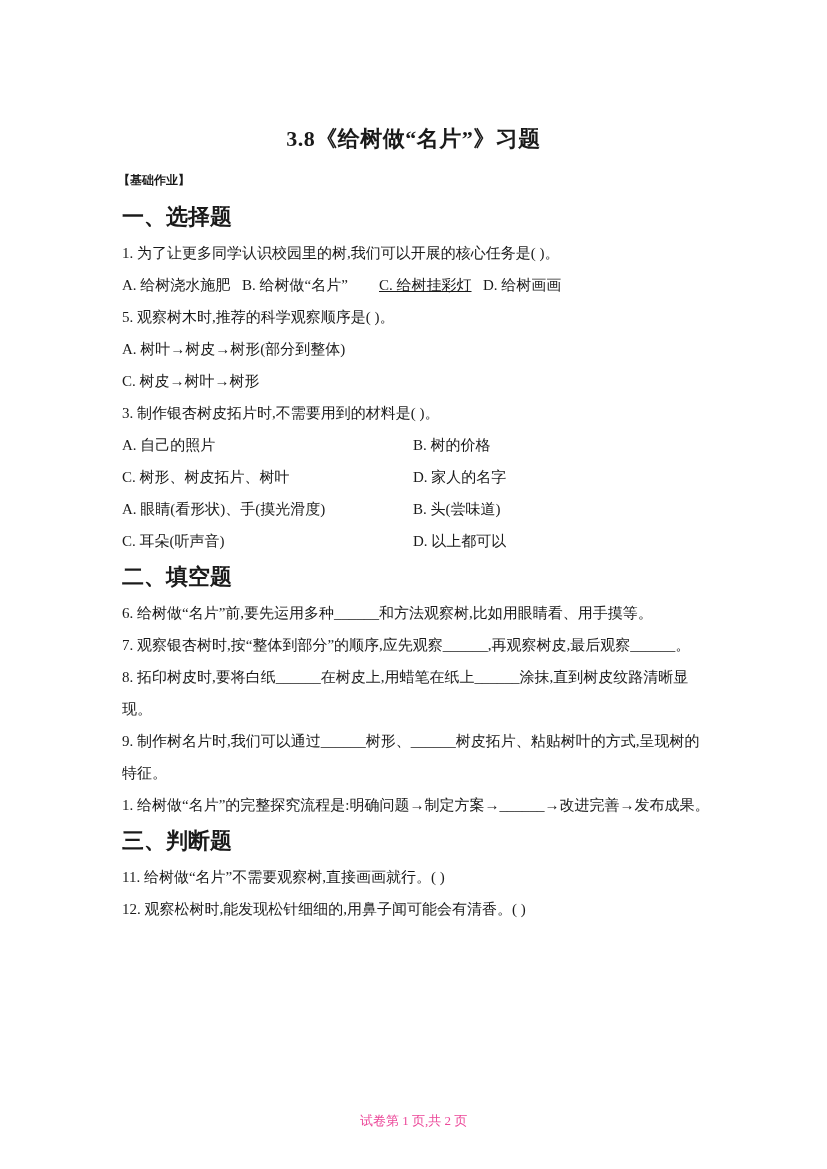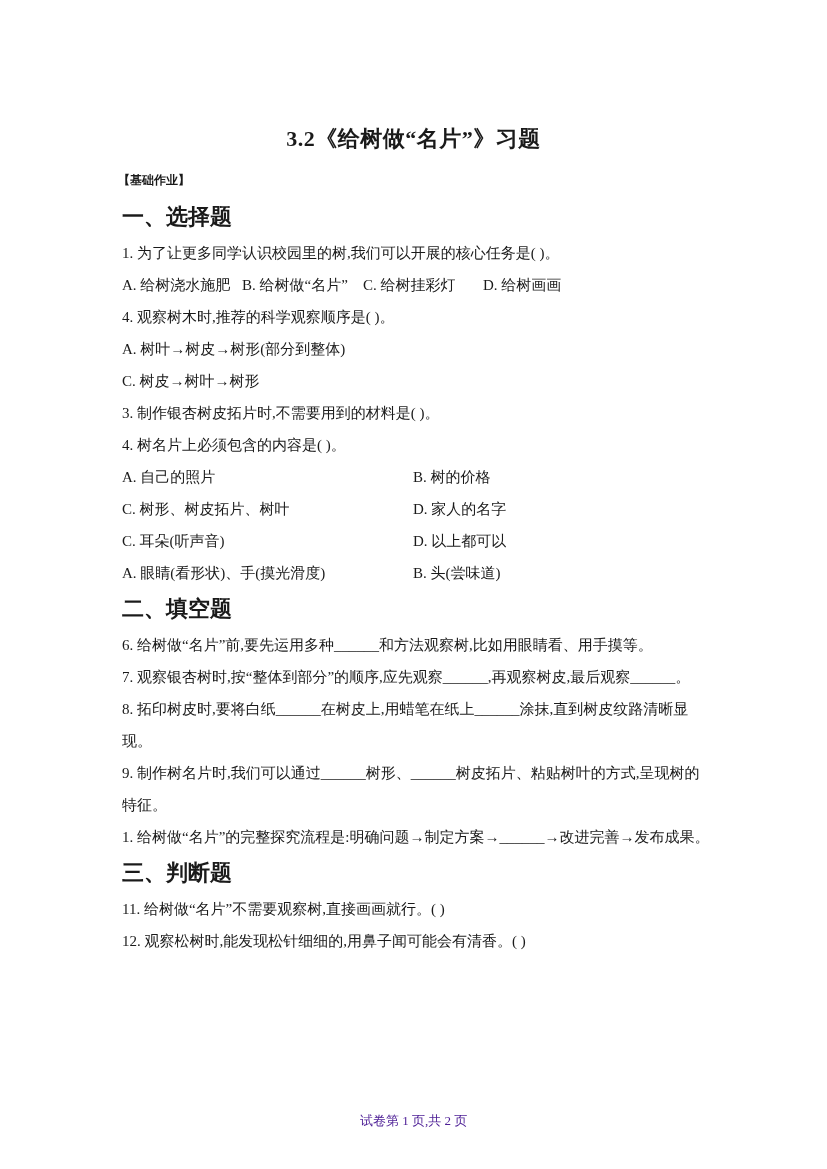--- a/index.html
+++ b/index.html
@@ -61,78 +61,77 @@
   .rel {
     position: relative;
   }
   .opt {
     position: absolute;
     top: 0;
     white-space: nowrap;
   }
   .c0 { left: 0; }
   .c1 { left: 120px; }
-  .c2 { left: 241px; }
+  .c2 { left: 257px; text-decoration: underline; }
   .c3 { left: 361px; }
   .h1 { left: 291px; }
   .footer {
     position: absolute;
     top: 1112px;
     left: 0;
     width: 100%;
     text-align: center;
     font-size: 13px;
-    color: #4c1d95;
+    color: #ec4899;
     white-space: nowrap;
   }
 </style>
 </head>
 <body>
 
 <div class="page">
 
-  <div class="doc-title">3.2《给树做“名片”》习题</div>
+  <div class="doc-title">3.8《给树做“名片”》习题</div>
 
   <div class="content">
 
     <div class="assignment-label">【基础作业】</div>
 
     <div class="sec-heading">一、选择题</div>
 
     <div class="line">1. 为了让更多同学认识校园里的树,我们可以开展的核心任务是(  )。</div>
     <div class="line rel">
       <span class="opt c0">A. 给树浇水施肥</span>
       <span class="opt c1">B. 给树做“名片”</span>
       <span class="opt c2">C. 给树挂彩灯</span>
       <span class="opt c3">D. 给树画画</span>
     </div>
 
-    <div class="line">4. 观察树木时,推荐的科学观察顺序是(  )。</div>
+    <div class="line">5. 观察树木时,推荐的科学观察顺序是(  )。</div>
     <div class="line">A. 树叶→树皮→树形(部分到整体)</div>
     <div class="line">C. 树皮→树叶→树形</div>
 
     <div class="line">3. 制作银杏树皮拓片时,不需要用到的材料是(  )。</div>
 
-    <div class="line">4. 树名片上必须包含的内容是(  )。</div>
     <div class="line rel">
       <span class="opt c0">A. 自己的照片</span>
       <span class="opt h1">B. 树的价格</span>
     </div>
     <div class="line rel">
       <span class="opt c0">C. 树形、树皮拓片、树叶</span>
       <span class="opt h1">D. 家人的名字</span>
     </div>
 
     <div class="line rel">
+      <span class="opt c0">A. 眼睛(看形状)、手(摸光滑度)</span>
+      <span class="opt h1">B. 头(尝味道)</span>
+    </div>
+    <div class="line rel">
       <span class="opt c0">C. 耳朵(听声音)</span>
       <span class="opt h1">D. 以上都可以</span>
-    </div>
-    <div class="line rel">
-      <span class="opt c0">A. 眼睛(看形状)、手(摸光滑度)</span>
-      <span class="opt h1">B. 头(尝味道)</span>
     </div>
 
     <div class="sec-heading">二、填空题</div>
 
     <div class="line">6. 给树做“名片”前,要先运用多种______和方法观察树,比如用眼睛看、用手摸等。</div>
     <div class="line">7. 观察银杏树时,按“整体到部分”的顺序,应先观察______,再观察树皮,最后观察______。</div>
     <div class="wrap">8. 拓印树皮时,要将白纸______在树皮上,用蜡笔在纸上______涂抹,直到树皮纹路清晰显现。</div>
     <div class="wrap">9. 制作树名片时,我们可以通过______树形、______树皮拓片、粘贴树叶的方式,呈现树的特征。</div>
     <div class="line">1. 给树做“名片”的完整探究流程是:明确问题→制定方案→______→改进完善→发布成果。</div>
 

